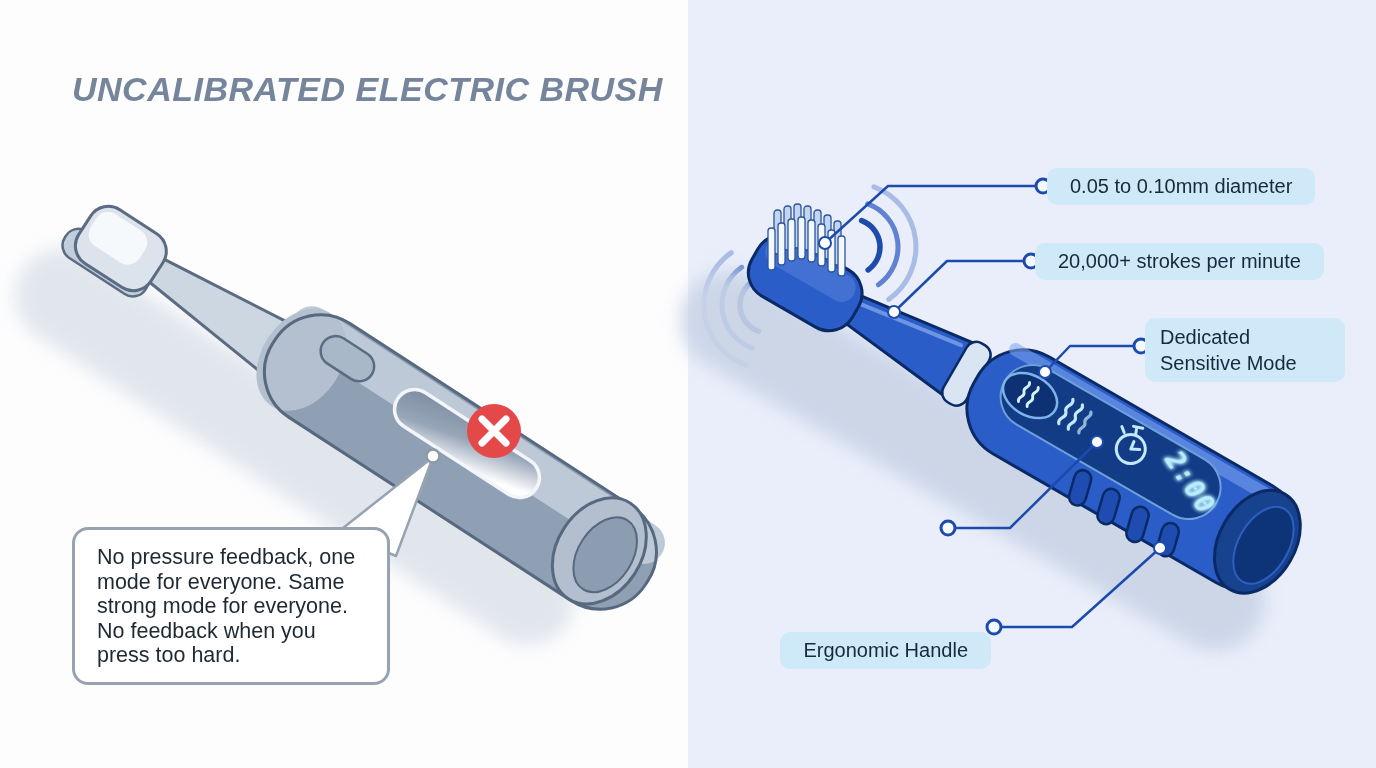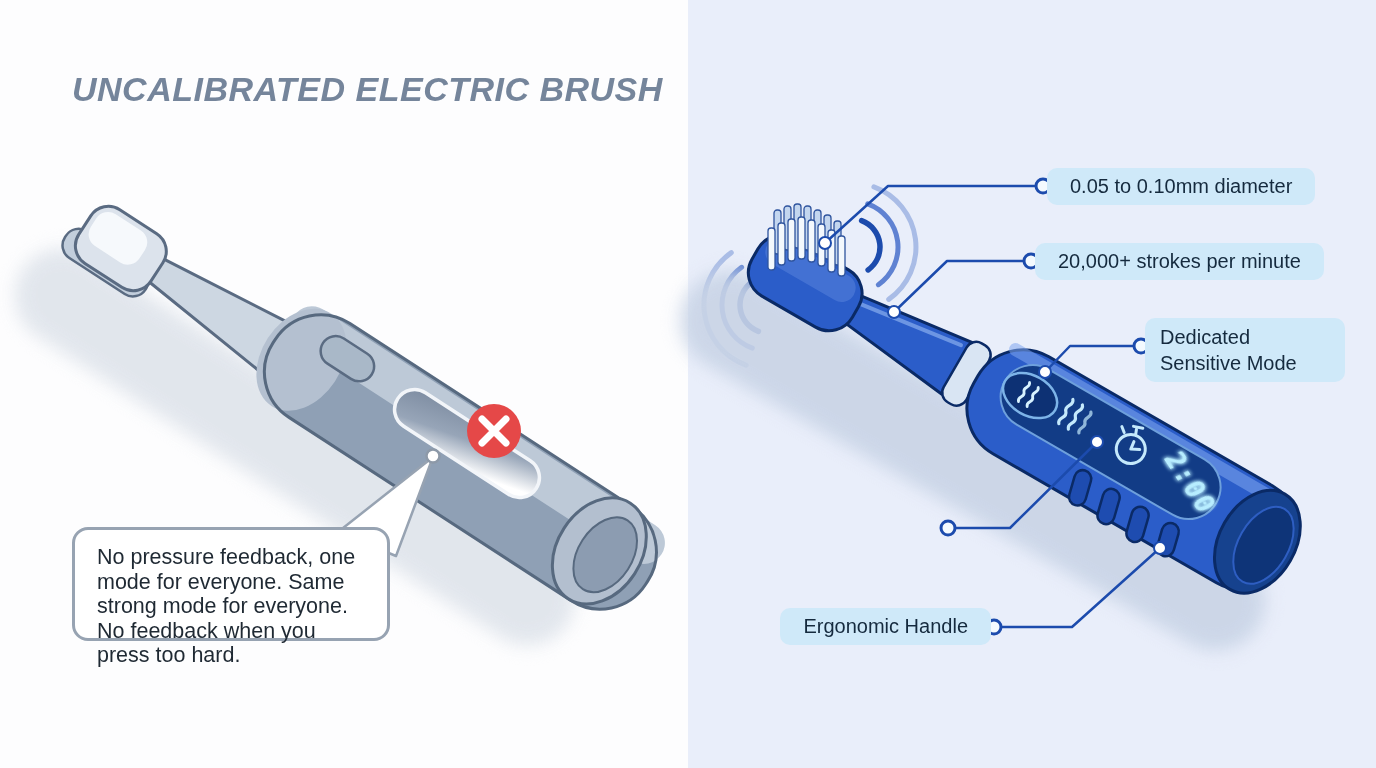--- a/index.html
+++ b/index.html
@@ -20,23 +20,23 @@
   #title-right{left:845px;top:70px;color:var(--c-right_title,#1b4fae);}
   .pill{
     position:absolute;background:var(--c-label_pill_bg,#cfe9f9);
     color:var(--c-label_text,#152a3e);font-size:20px;line-height:23px;
     padding:7px 23px;border-radius:10px;white-space:nowrap;
   }
   #pill-diameter{left:1047px;top:168px;}
   #pill-strokes{left:1035px;top:243px;}
   #pill-sensitive{left:1145px;top:318px;white-space:normal;width:200px;line-height:26px;padding:6px 15px;}
   #pill-timer{right:431px;top:510px;}
-  #pill-handle{right:385px;top:608px;}
+  #pill-handle{right:385px;top:632px;}
   #callout-bubble{
-    position:absolute;left:72px;top:527px;width:318px;height:114px;
+    position:absolute;left:72px;top:527px;width:318px;height:158px;
     background:#ffffff;border:3px solid var(--c-connector_gray,#97a3b2);
     border-radius:16px;padding:15px 22px;
     font-size:21.5px;line-height:24.5px;color:#1f2933;
   }
 </style>
 </head>
 <body>
 
 <div id="stage">
 

